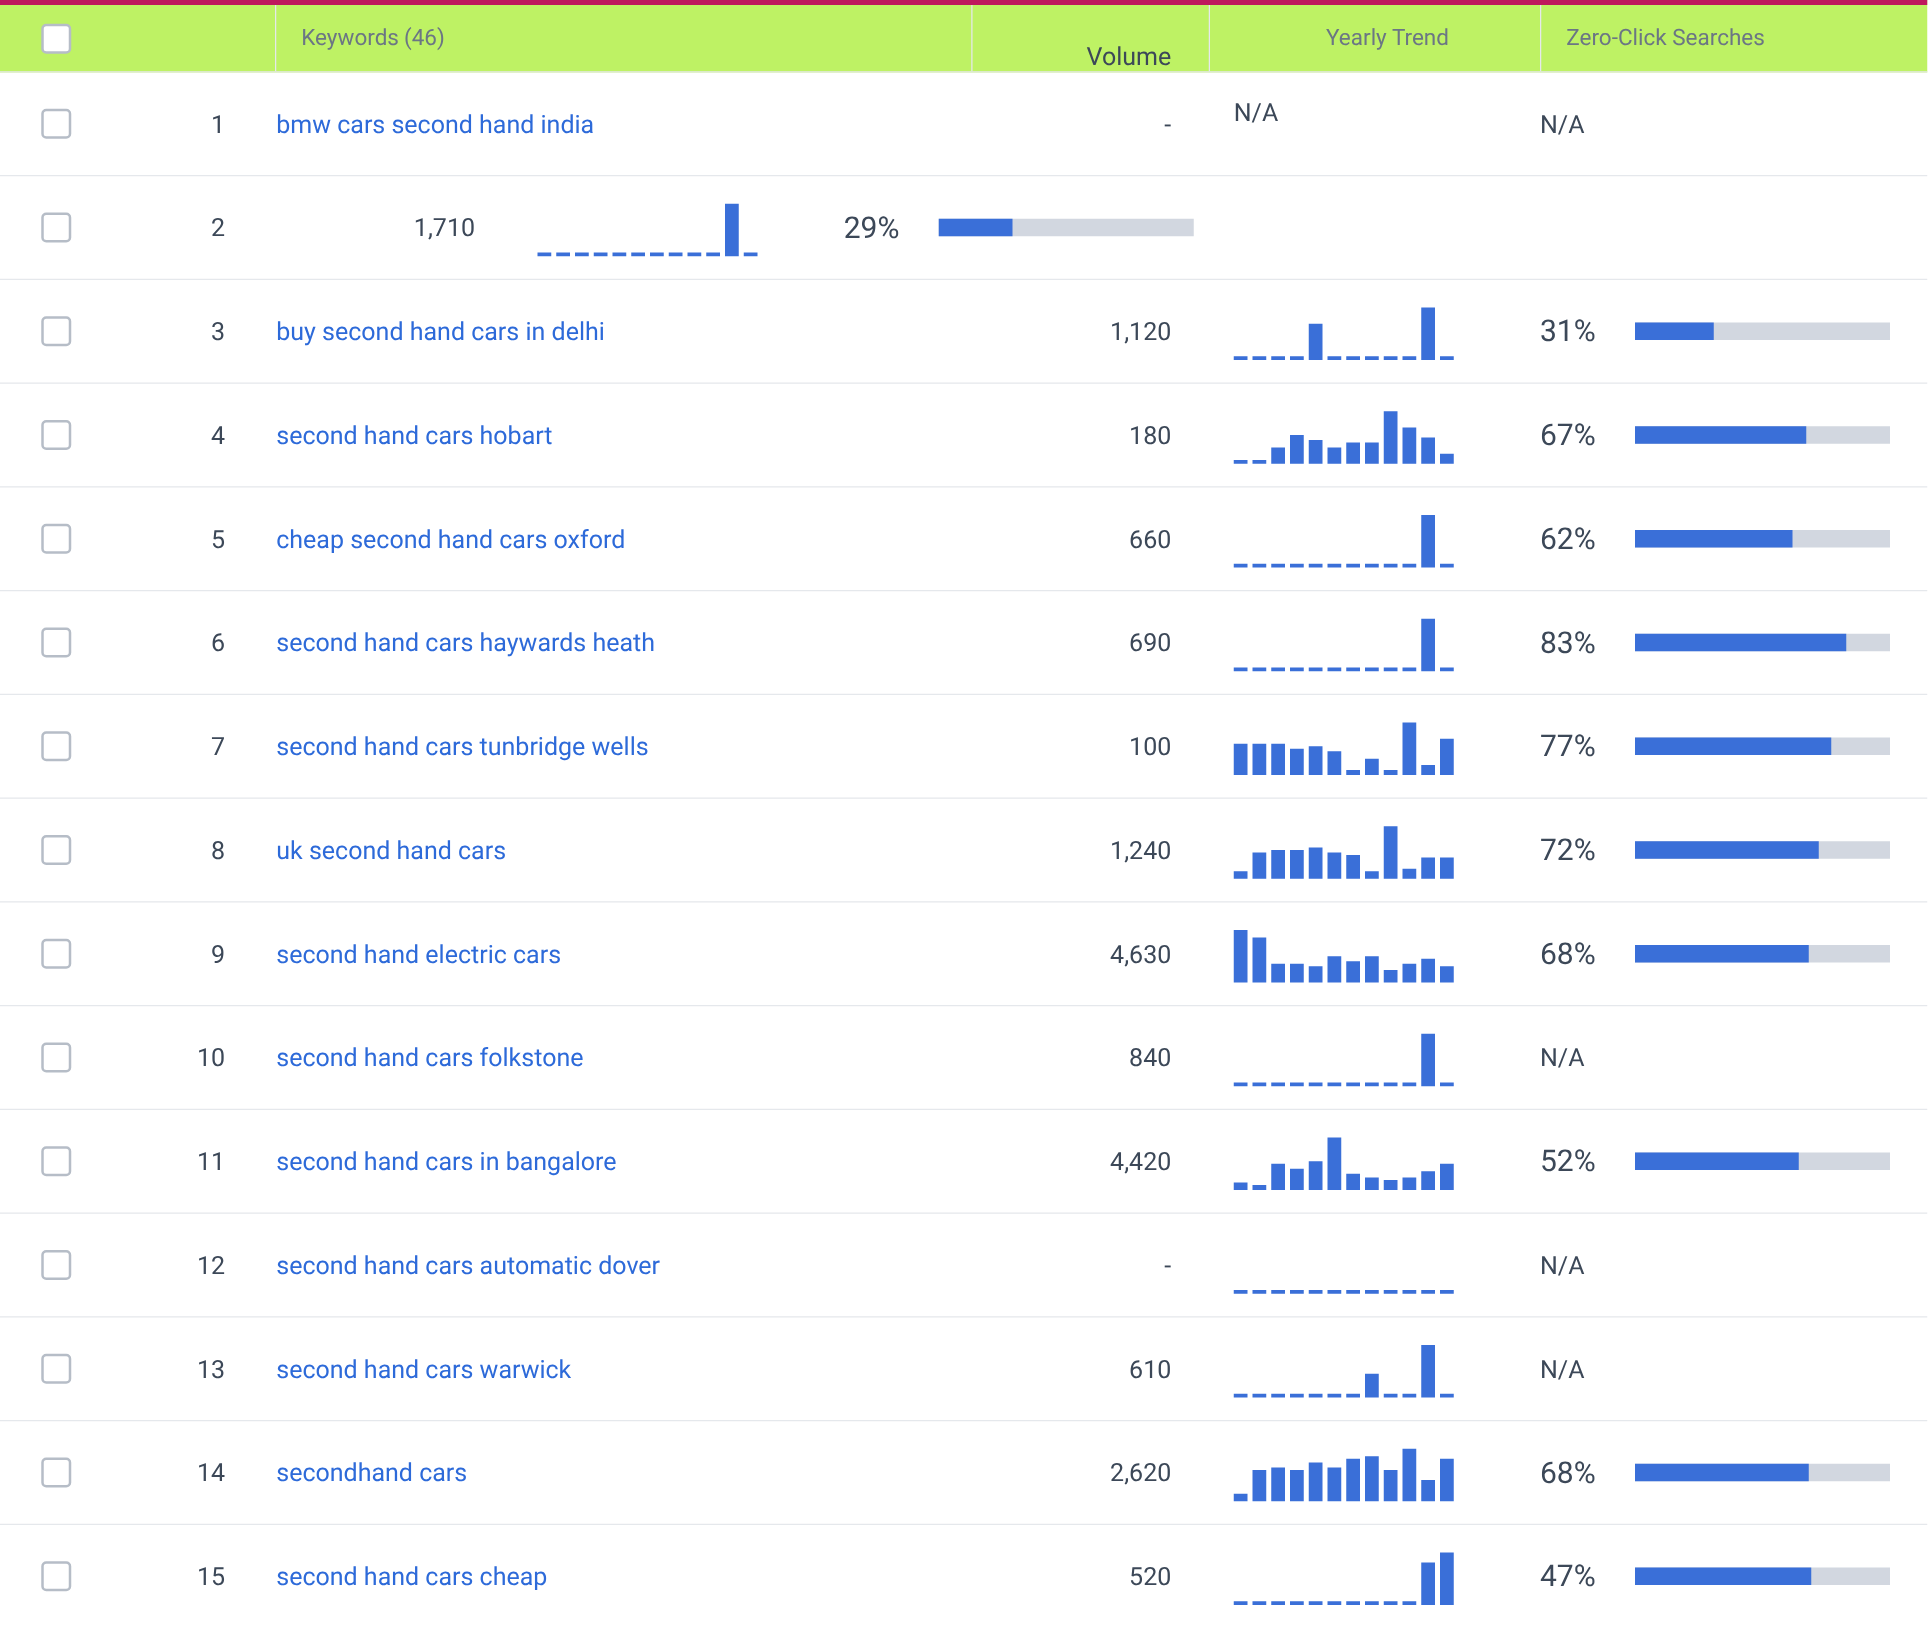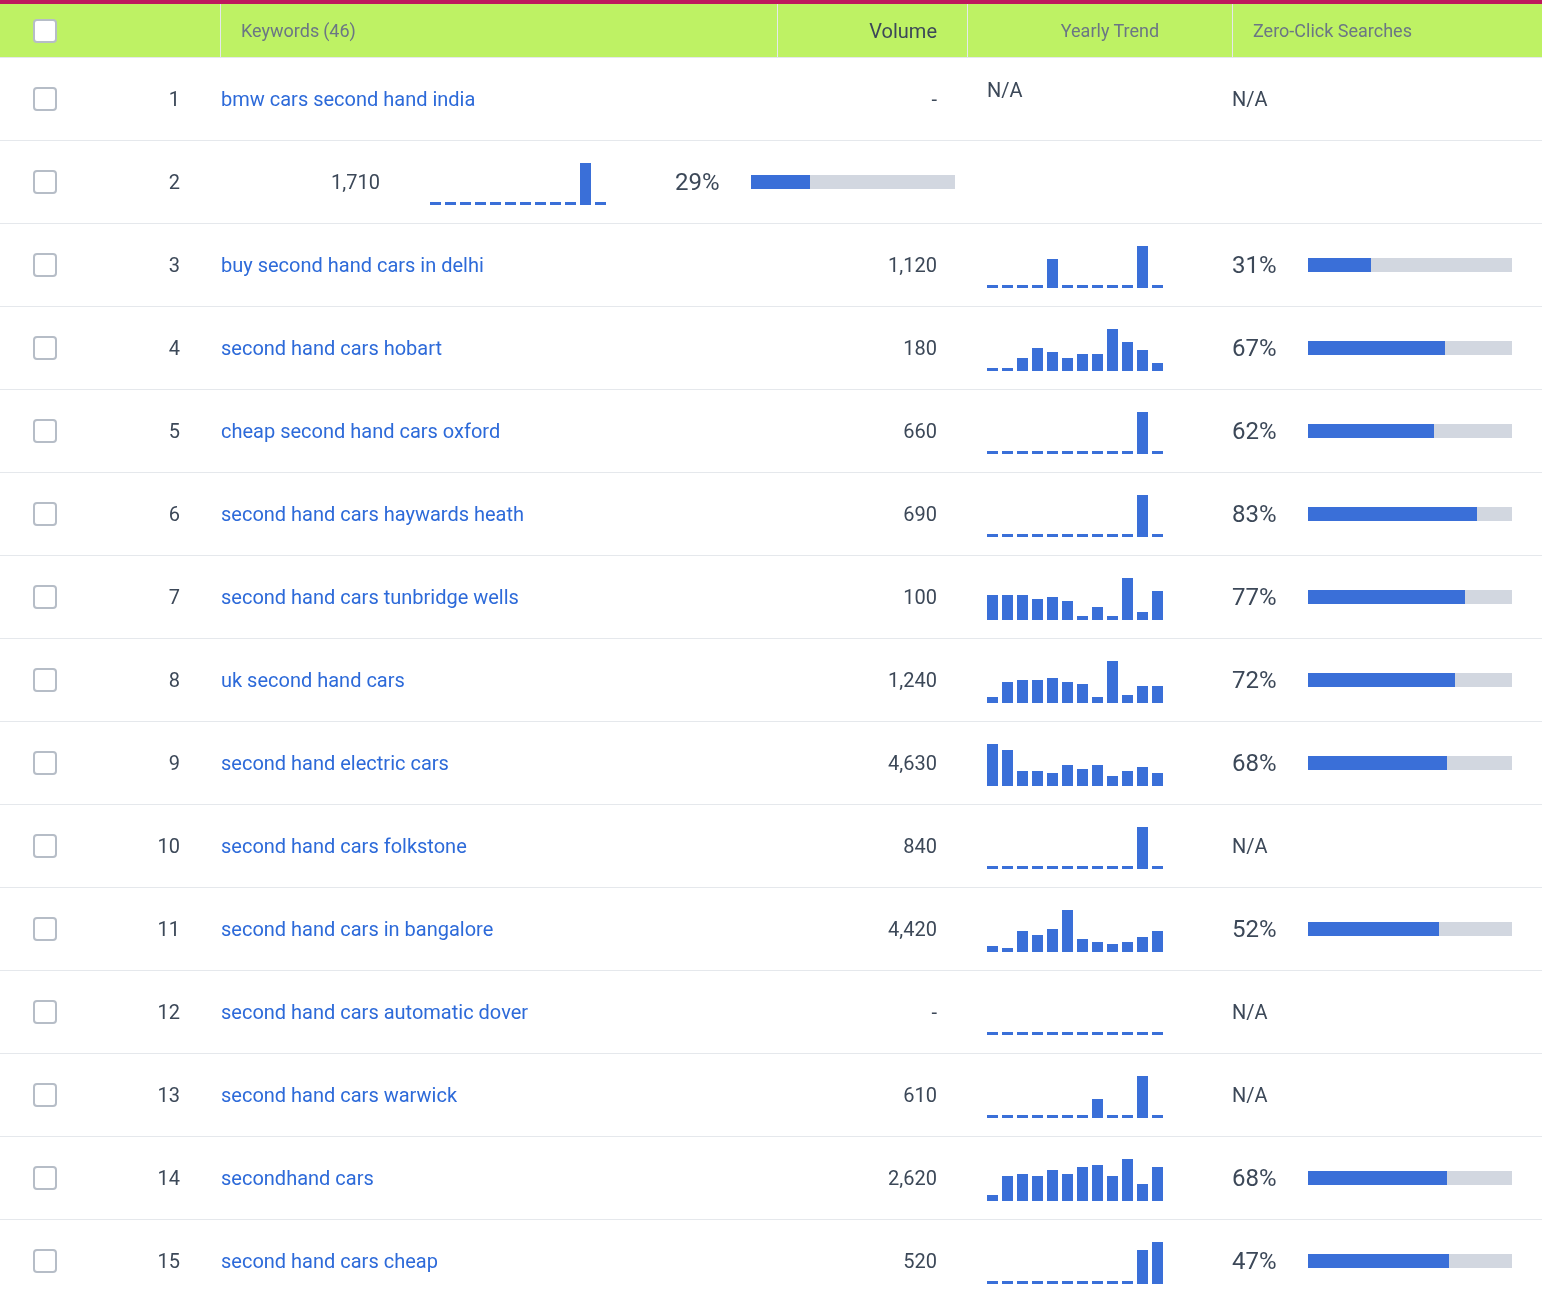--- a/index.html
+++ b/index.html
@@ -24,21 +24,21 @@
     border-bottom: 1px solid #e5e8ec;
     height: 58px;
     font-size: 18px;
     color: #6b7684;
   }
   .col-check { width: 90px; display:flex; justify-content:center; }
   .col-idx  { width: 130px; text-align:right; padding-right: 40px; color:#3c4858; font-size:20px;}
   .col-kw   { flex: 1 1 auto; padding-right: 20px; border-left: 1px solid transparent;}
   .header-row .col-kw { border-left: 1px solid #e5e8ec; padding-left: 20px;}
   .col-vol  { width: 190px; text-align:right; padding-right: 30px; color:#3c4858; font-size:20px;}
-  .header-row .col-vol  { border-left: 1px solid #e5e8ec; }
+  .header-row .col-vol  { border-left: 1px solid #e5e8ec; align-items: flex-end; }
   .col-trend{ width: 265px; padding-left: 20px;}
   .header-row .col-trend{ border-left: 1px solid #e5e8ec; justify-content: center; }
   .col-zc   { width: 310px; display:flex; align-items:center; gap: 20px; padding-right: 30px;}
   .header-row .col-zc   { border-left: 1px solid #e5e8ec; padding-left: 20px;}
   .header-row > div { height: 100%; display:flex; align-items:center; }
   .header-row .col-vol { justify-content:flex-end; }
   .header-row .col-idx { }
   .kw-link { color: #2d6ad9; font-size: 20px; cursor: pointer; }
   .checkbox {
     width: 24px; height: 24px;

